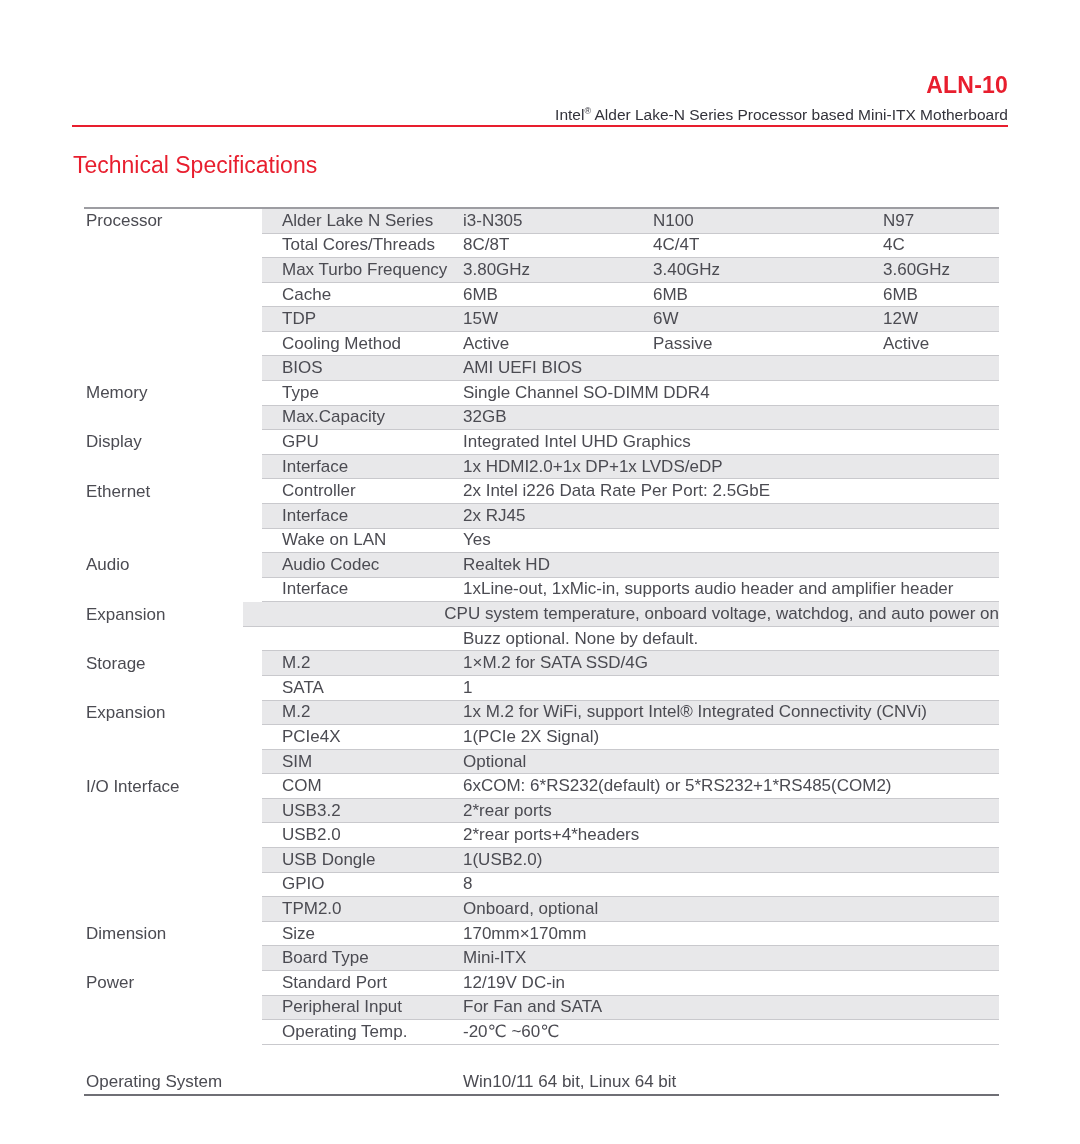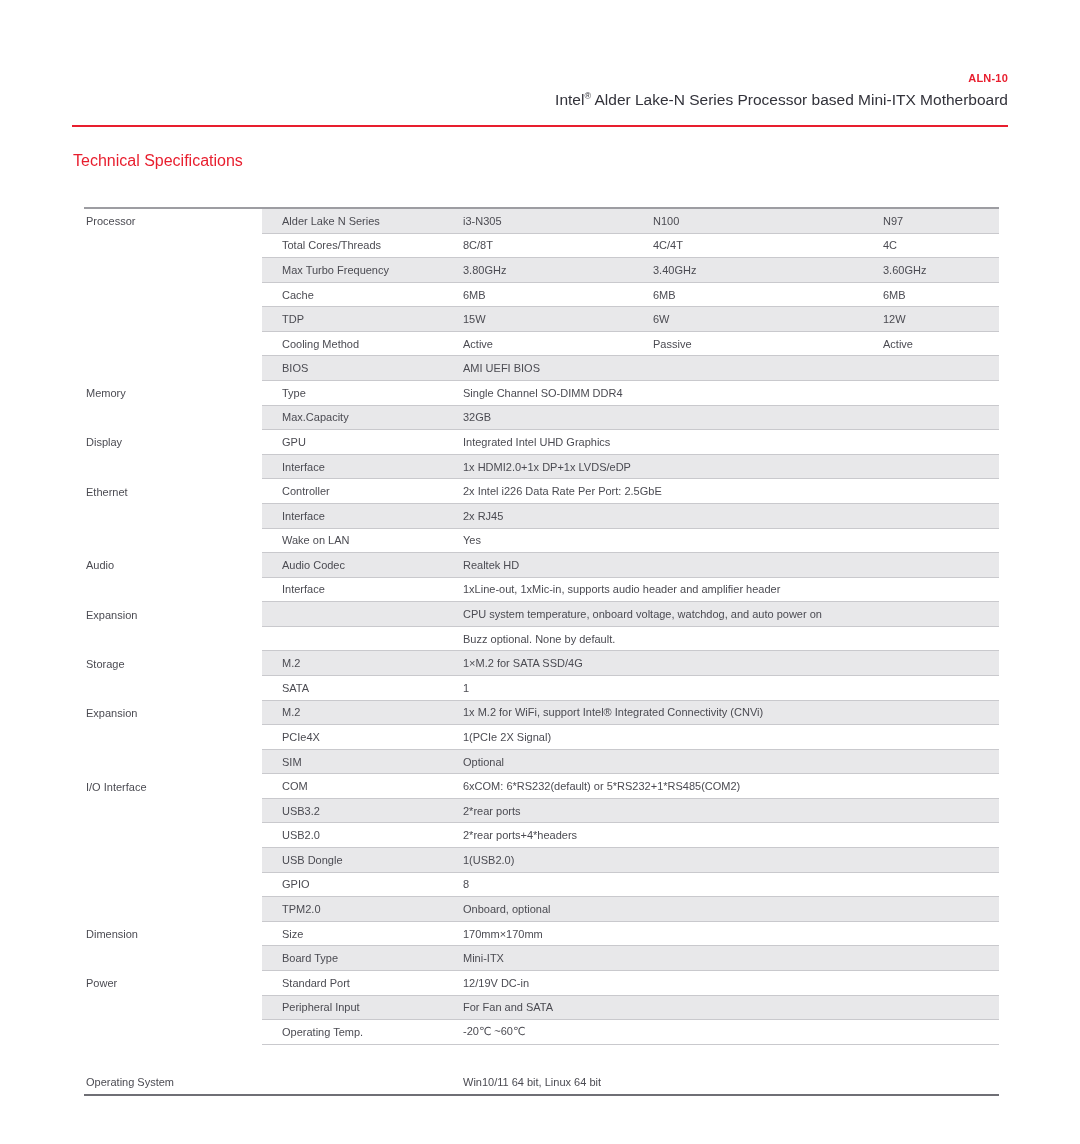--- a/index.html
+++ b/index.html
@@ -24,21 +24,21 @@
     background:#ffffff;
     overflow:hidden;
   }
   .doc-header{
     position:absolute;
     top:72px;
     right:72px;
     text-align:right;
   }
   .model{
-    font-size:11px;
+    font-size:23px;
     font-weight:600;
     color:var(--accent);
     letter-spacing:.2px;
     margin-bottom:7px;
   }
   .subtitle{
     font-size:15.5px;
     font-weight:500;
     color:var(--subtitle);
   }
@@ -51,32 +51,32 @@
     left:72px;
     right:72px;
     top:125px;
     height:2px;
     background:var(--accent);
   }
   .page-title{
     position:absolute;
     left:73px;
     top:152px;
-    font-size:16px;
+    font-size:23px;
     font-weight:500;
     color:var(--accent);
   }
   .spec-table{
     position:absolute;
     left:84px;
     top:207px;
     width:915px;
     border-top:2px solid var(--line-top);
     border-bottom:2px solid var(--line-bottom);
-    font-size:11px;
+    font-size:17px;
   }
   .row{
     display:flex;
     height:24.58px;
   }
   .cat{
     width:178px;
     padding-left:2px;
     display:flex;
     align-items:center;

